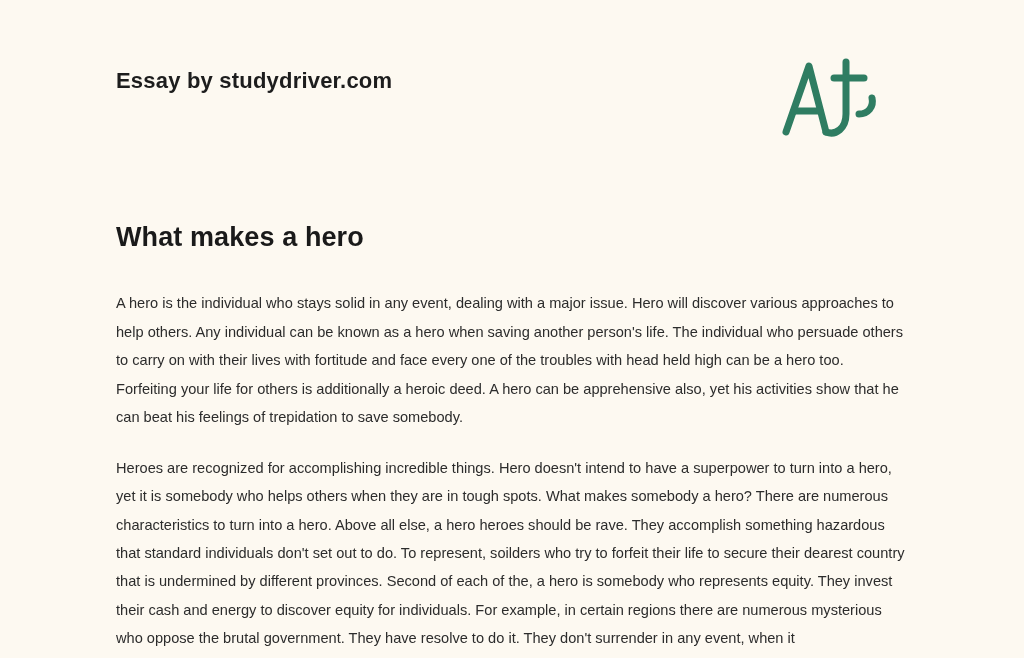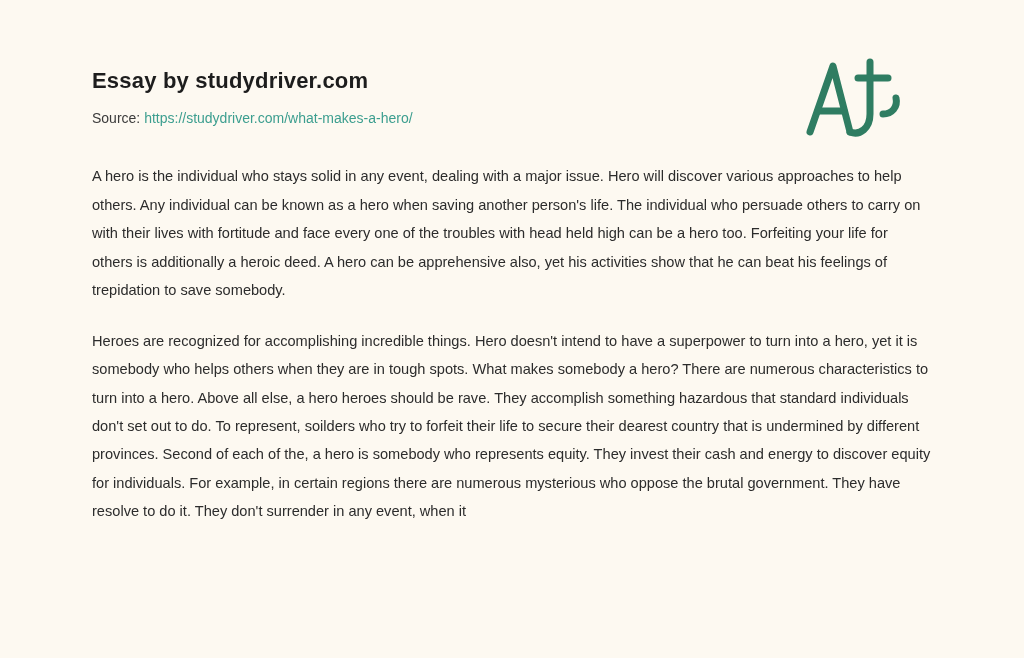--- a/index.html
+++ b/index.html
@@ -12,21 +12,21 @@
     background: #fdf9f1;
     font-family: "Liberation Sans", sans-serif;
     color: #2b2b2b;
     overflow: hidden;
   }
   .page {
     position: relative;
     width: 1024px;
     height: 658px;
     box-sizing: border-box;
-    padding: 0 92px;
+    padding: 0 116px;
   }
   .header {
     position: relative;
     padding-top: 68px;
   }
   .essay-by {
     font-size: 22px;
     font-weight: bold;
     letter-spacing: 0.2px;
     color: #1d1d1d;
@@ -75,37 +75,34 @@
     margin-bottom: 0;
   }
 </style>
 </head>
 <body>
 
 <div class="page">
 
   <div class="header">
     <div class="essay-by">Essay by studydriver.com</div>
-    <div class="source-line">
-      <span class="source-label">Source:</span>
-      <a class="source-link" href="#">https://studydriver.com/what-makes-a-hero/</a>
-    </div>
 
     <div class="logo">
       <svg width="110" height="96" viewBox="0 0 110 96" xmlns="http://www.w3.org/2000/svg">
         <g fill="none" stroke="#2f7d62" stroke-width="7" stroke-linecap="round" stroke-linejoin="round">
           <path d="M10 80 L33 14 L50 80"></path>
           <path d="M18 59 L44 59"></path>
           <path d="M70 10 L70 62 C70 76 60 84 50 80"></path>
           <path d="M58 26 L88 26"></path>
           <path d="M83 62 C92 62 98 55 96 46"></path>
         </g>
       </svg>
     </div>
   </div>
 
+  <div class="title">What makes a hero</div>
 
   <div class="body-text">
     <p>A hero is the individual who stays solid in any event, dealing with a major issue. Hero will discover various approaches to help others. Any individual can be known as a hero when saving another person's life. The individual who persuade others to carry on with their lives with fortitude and face every one of the troubles with head held high can be a hero too. Forfeiting your life for others is additionally a heroic deed. A hero can be apprehensive also, yet his activities show that he can beat his feelings of trepidation to save somebody.</p>
     <p>Heroes are recognized for accomplishing incredible things. Hero doesn't intend to have a superpower to turn into a hero, yet it is somebody who helps others when they are in tough spots. What makes somebody a hero? There are numerous characteristics to turn into a hero. Above all else, a hero heroes should be rave. They accomplish something hazardous that standard individuals don't set out to do. To represent, soilders who try to forfeit their life to secure their dearest country that is undermined by different provinces. Second of each of the, a hero is somebody who represents equity. They invest their cash and energy to discover equity for individuals. For example, in certain regions there are numerous mysterious who oppose the brutal government. They have resolve to do it. They don't surrender in any event, when it</p>
   </div>
 
 </div>
 
 </body></html>

